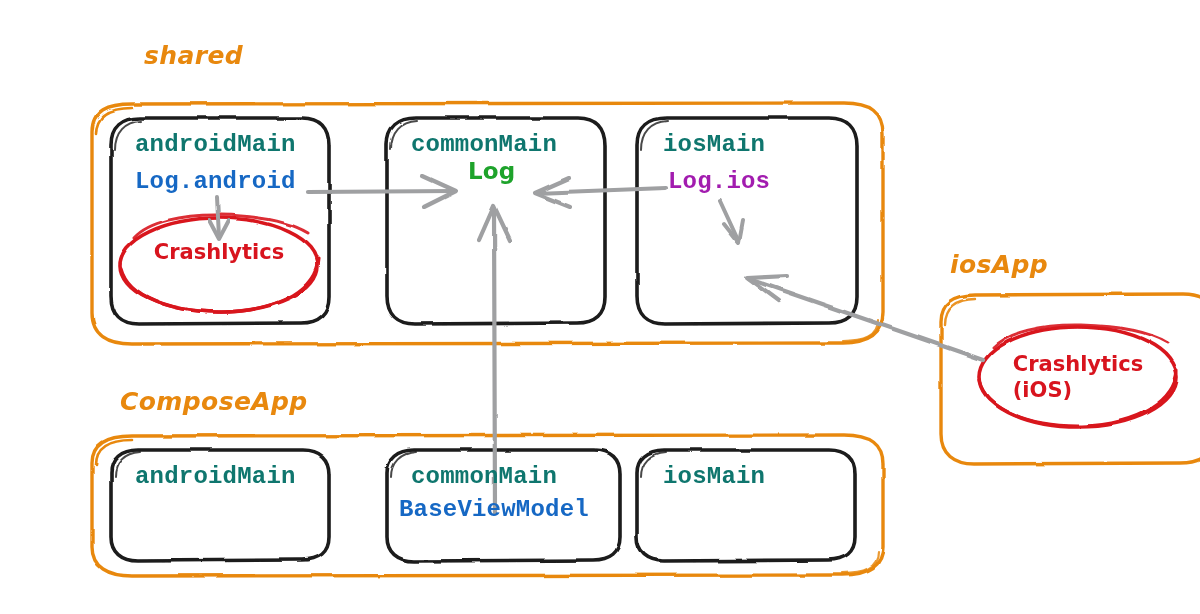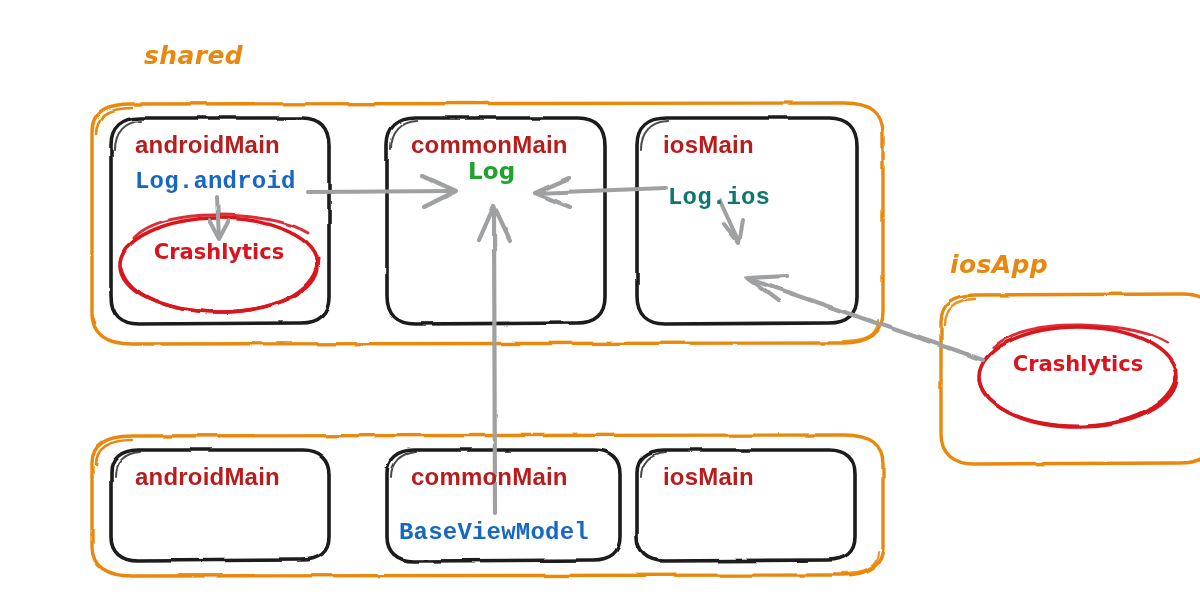--- a/index.html
+++ b/index.html
@@ -33,24 +33,24 @@
     pointer-events: none;
   }
   .group-title {
     font-family: "DejaVu Sans", sans-serif;
     font-weight: bold;
     font-style: italic;
     font-size: 25px;
     letter-spacing: 0.4px;
   }
   .module-title {
-    font-family: Liberation Sans, sans-serif;
+    font-family: Liberation Mono, monospace;
     font-weight: bold;
     font-size: 24px;
-    color: #b91c1c;
+    color: #0f766e;
     letter-spacing: 0.2px;
   }
   .code-blue {
     font-family: Liberation Mono, monospace;
     font-weight: bold;
     font-size: 24px;
     letter-spacing: 0.2px;
   }
   .code-green {
     font-family: "DejaVu Sans", sans-serif;
@@ -243,45 +243,47 @@
     </g>
 
     <g filter="url(#rough)">
       <path d="M 947 360 L 713 279" fill="none" stroke="#9FA0A2" stroke-width="4.2" stroke-linecap="round"></path>
       <path d="M 751 276 L 711 278 L 742 301" fill="none" stroke="#9FA0A2" stroke-width="4.2" stroke-linecap="round" stroke-linejoin="round"></path>
     </g>
   </svg>
 
   <div class="lbl group-title" style="left:108px; top:43px; color:#E8880E;">shared</div>
 
+  <div class="lbl group-title" style="left:84px; top:389px; color:#E8880E;">ComposeApp</div>
 
   <div class="lbl group-title" style="left:914px; top:252px; color:#E8880E;text-align:center;">iosApp</div>
 
   <div class="lbl module-title" style="left:99px; top:133px;">androidMain</div>
 
   <div class="lbl module-title" style="left:375px; top:133px;">commonMain</div>
 
   <div class="lbl module-title" style="left:627px; top:133px;">iosMain</div>
 
   <div class="lbl module-title" style="left:99px; top:465px;">androidMain</div>
 
   <div class="lbl module-title" style="left:375px; top:465px;">commonMain</div>
 
   <div class="lbl module-title" style="left:627px; top:465px;">iosMain</div>
 
   <div class="lbl code-blue" style="left:99px; top:170px; color:#1668C4;">Log.android</div>
 
   <div class="lbl code-green" style="left:432px; top:160px; color:#1EA32B;">Log</div>
 
-  <div class="lbl code-blue" style="left:632px; top:186px; color:#0f766e;">Log.ios</div>
-
-
-  <div class="lbl code-blue" style="left:363px; top:521px; color:#1668C4;">BaseViewModel</div>
+  <div class="lbl code-blue" style="left:632px; top:170px; color:#a21caf;">Log.ios</div>
+
+
+  <div class="lbl code-blue" style="left:363px; top:498px; color:#1668C4;">BaseViewModel</div>
 
   <div class="lbl ellipse-text" style="left:183px; top:239px; transform:translateX(-50%); color:#D8141E;">
     <span>Crashlytics</span>
   </div>
 
   <div class="lbl ellipse-text" style="left:1042px; top:351px; transform:translateX(-50%); color:#D8141E;">
     <span>Crashlytics</span>
+    <span class="l2">(iOS)</span>
   </div>
 
 </div>
 
 </body></html>

